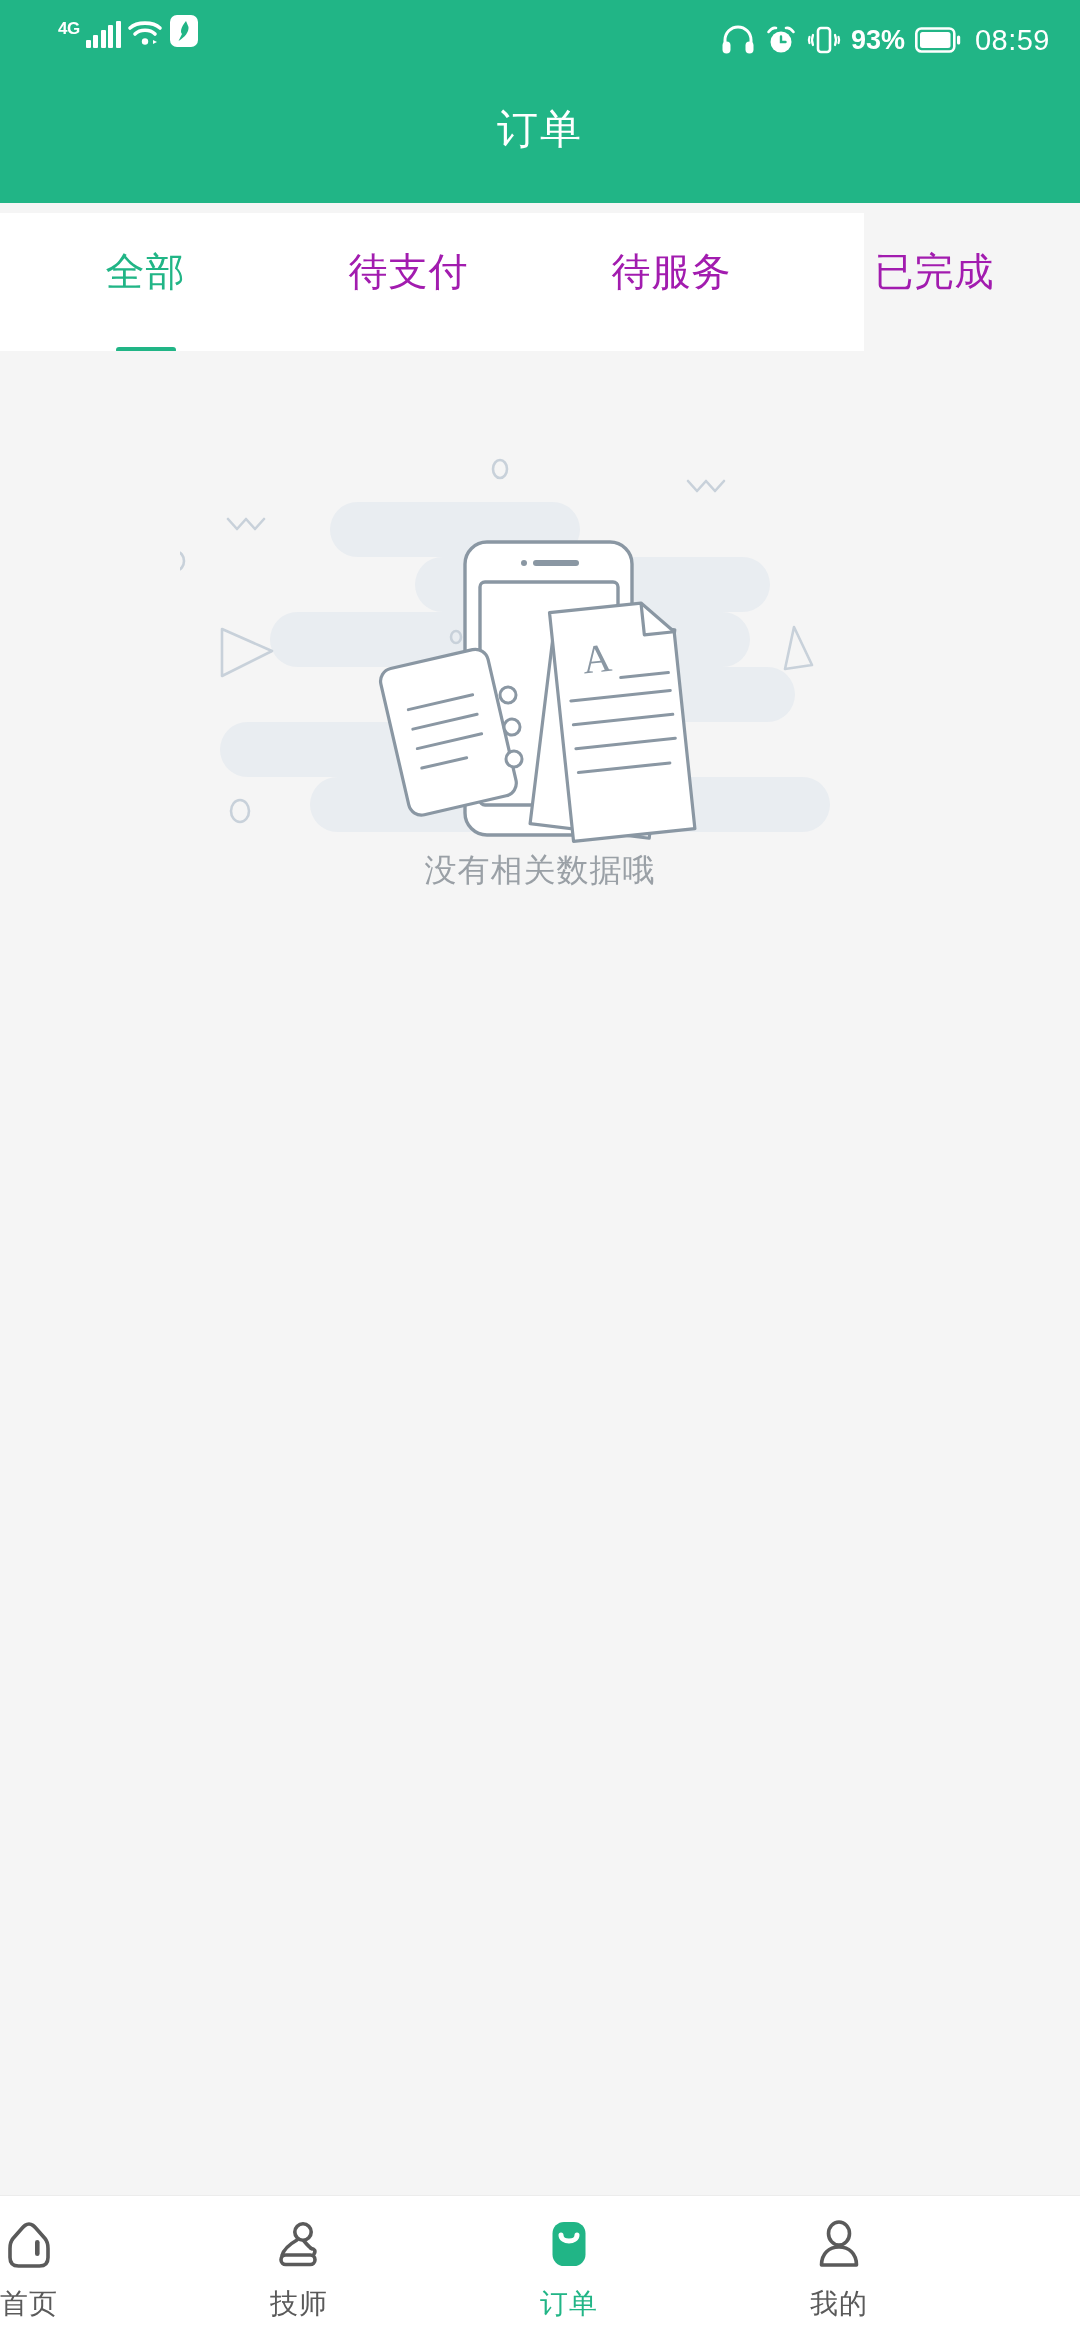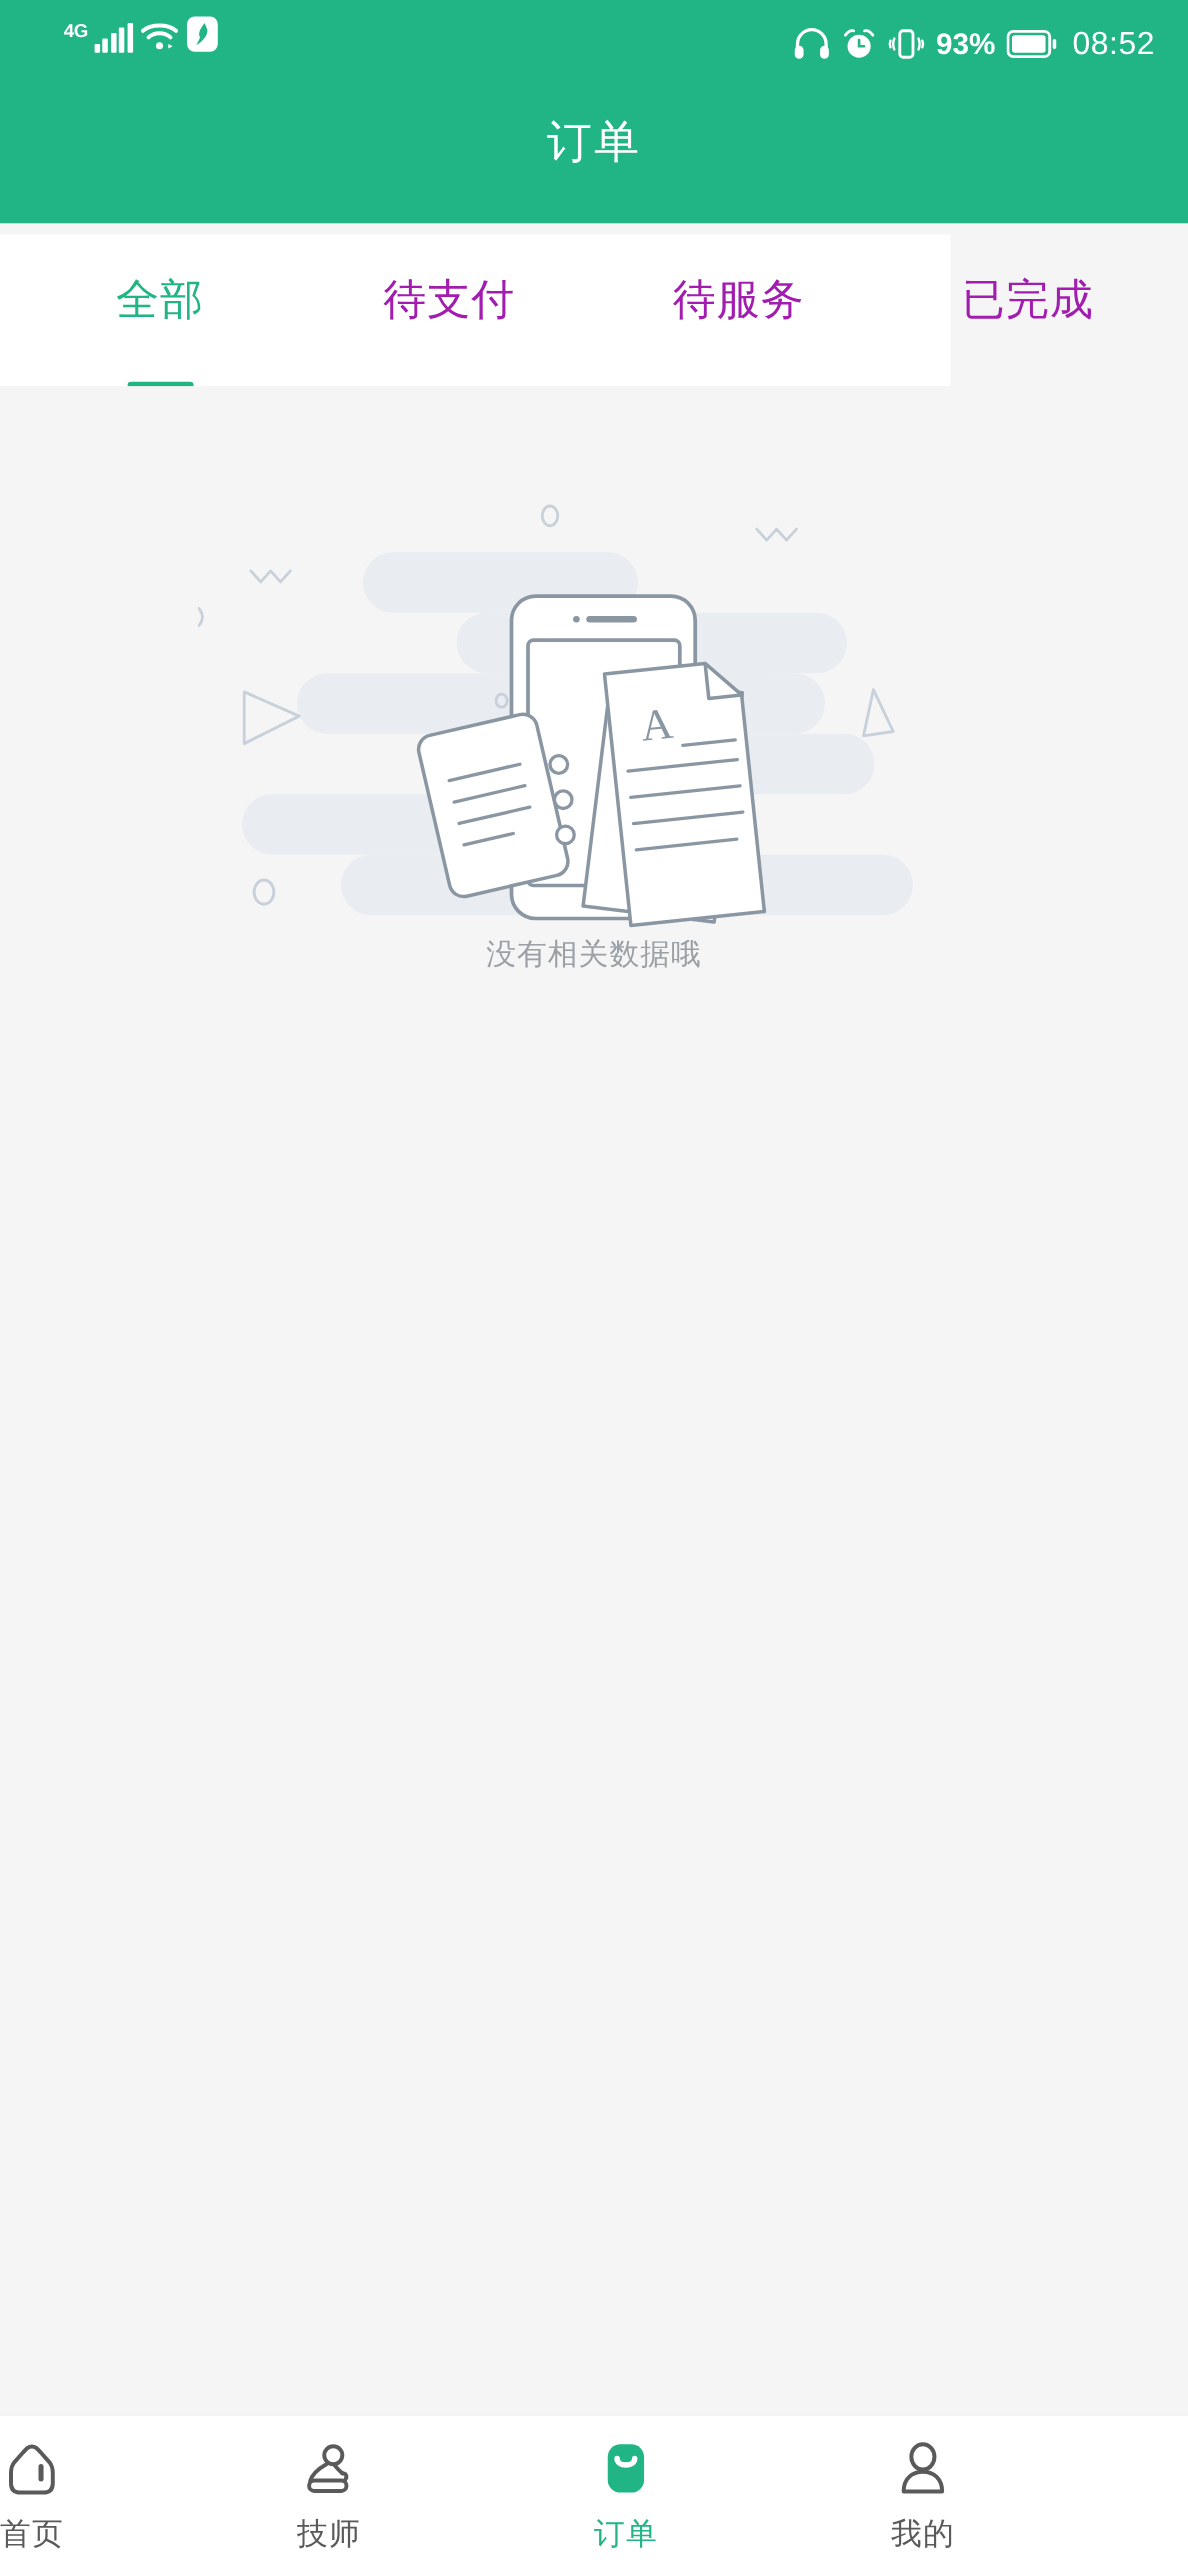--- a/index.html
+++ b/index.html
@@ -72,21 +72,21 @@
     background:#f5f5f5;
   }
   .empty {
     position:absolute; top:0; left:0; width:1080px;
     padding-top:88px;
     display:flex; flex-direction:column; align-items:center;
   }
   .empty-illus { width:720px; height:420px; }
   .empty-text {
     margin-top:-10px;
-    font-size:27px; color:#9aa0a6; letter-spacing:1px;
+    font-size:32px; color:#9aa0a6; letter-spacing:1px;
   }
 
   
   .bottomnav {
     position:absolute; left:0; bottom:0; width:1080px; height:145px;
     background:#ffffff;
     border-top:1.5px solid #ececec;
     display:flex;
   }
   .navitem {
@@ -143,21 +143,21 @@
         <rect x="11" y="4" width="12" height="24" rx="3" stroke="#fff" stroke-width="2.6" fill="none"></rect>
         <path d="M6 11 q-2 5 0 10 M2.5 13 q-1.2 3 0 6" stroke="#fff" stroke-width="2.2" fill="none" stroke-linecap="round"></path>
         <path d="M28 11 q2 5 0 10 M31.5 13 q1.2 3 0 6" stroke="#fff" stroke-width="2.2" fill="none" stroke-linecap="round"></path>
       </svg>
       <span class="pctlabel">93%</span>
       <svg width="46" height="28" viewBox="0 0 46 28">
         <rect x="1.3" y="2.5" width="38" height="23" rx="5" stroke="#fff" stroke-width="2.6" fill="none"></rect>
         <rect x="5" y="6" width="30.5" height="16" rx="2.5" fill="#fff"></rect>
         <rect x="42" y="9.5" width="3.2" height="9" rx="1.6" fill="#fff"></rect>
       </svg>
-      <span class="clock">08:52</span>
+      <span class="clock">08:59</span>
     </div>
   </div>
 
   <div class="apptitle">订单</div>
 </div>
 
 <div class="tabbar">
   <div class="tabs">
 
     <div class="tab active">

